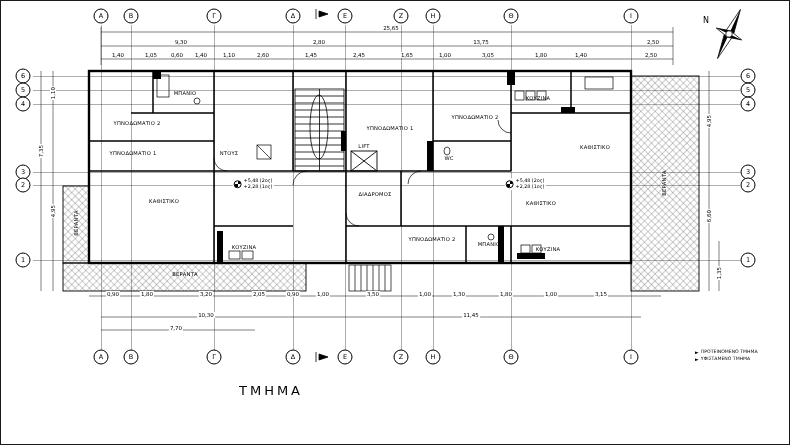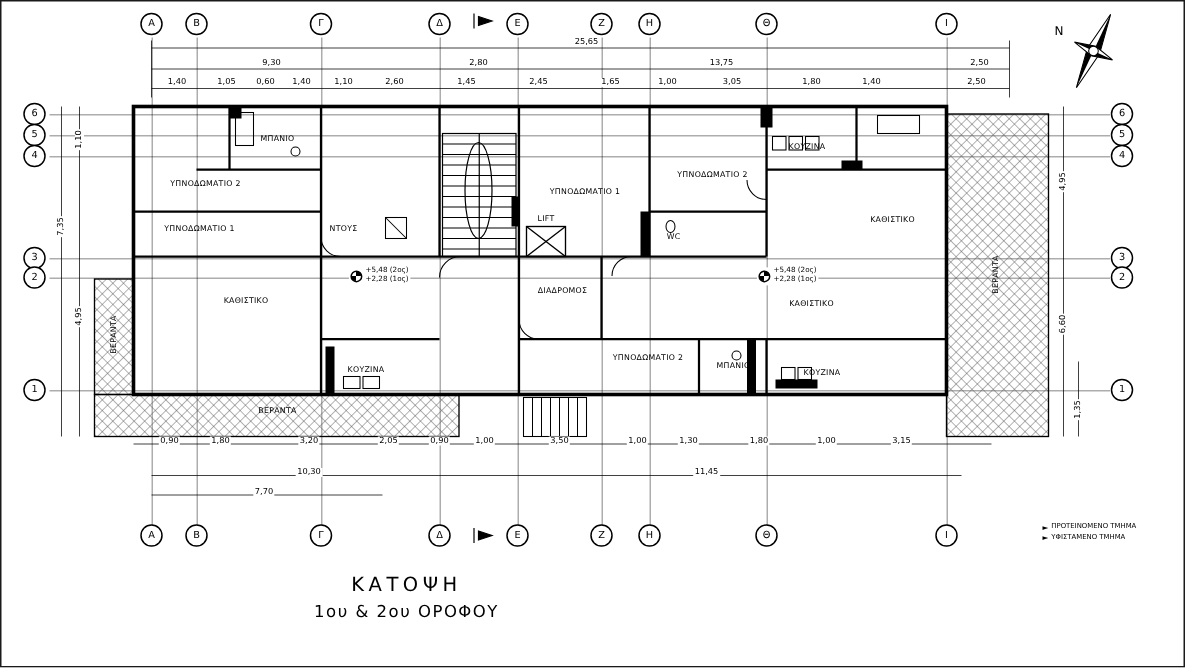--- a/index.html
+++ b/index.html
@@ -309,22 +309,21 @@
       <div class="level" style="left: 524px; top: 183px;">
         <div class="lvlicon"></div>
         <div class="lvllines">
           <div class="lvltext">+5,48 (2ος)</div>
           <div class="lvltext">+2,28 (1ος)</div>
         </div>
       </div>
     </div>
 
   <div id="title-block">
-    <div id="title-line1">ΚΑΤΟΨΗ</div>
-    <div id="title-line2">1ου &amp; 2ου ΟΡΟΦΟΥ</div>
+    <div id="title-line1">ΤΜΗΜΑ</div>
   </div>
 
   <div id="legend">
     <div class="lrow">
       <span class="larr">►</span>
       <span>ΠΡΟΤΕΙΝΟΜΕΝΟ ΤΜΗΜΑ</span>
     </div>
     <div class="lrow">
       <span class="larr">►</span>
       <span>ΥΦΙΣΤΑΜΕΝΟ ΤΜΗΜΑ</span>

